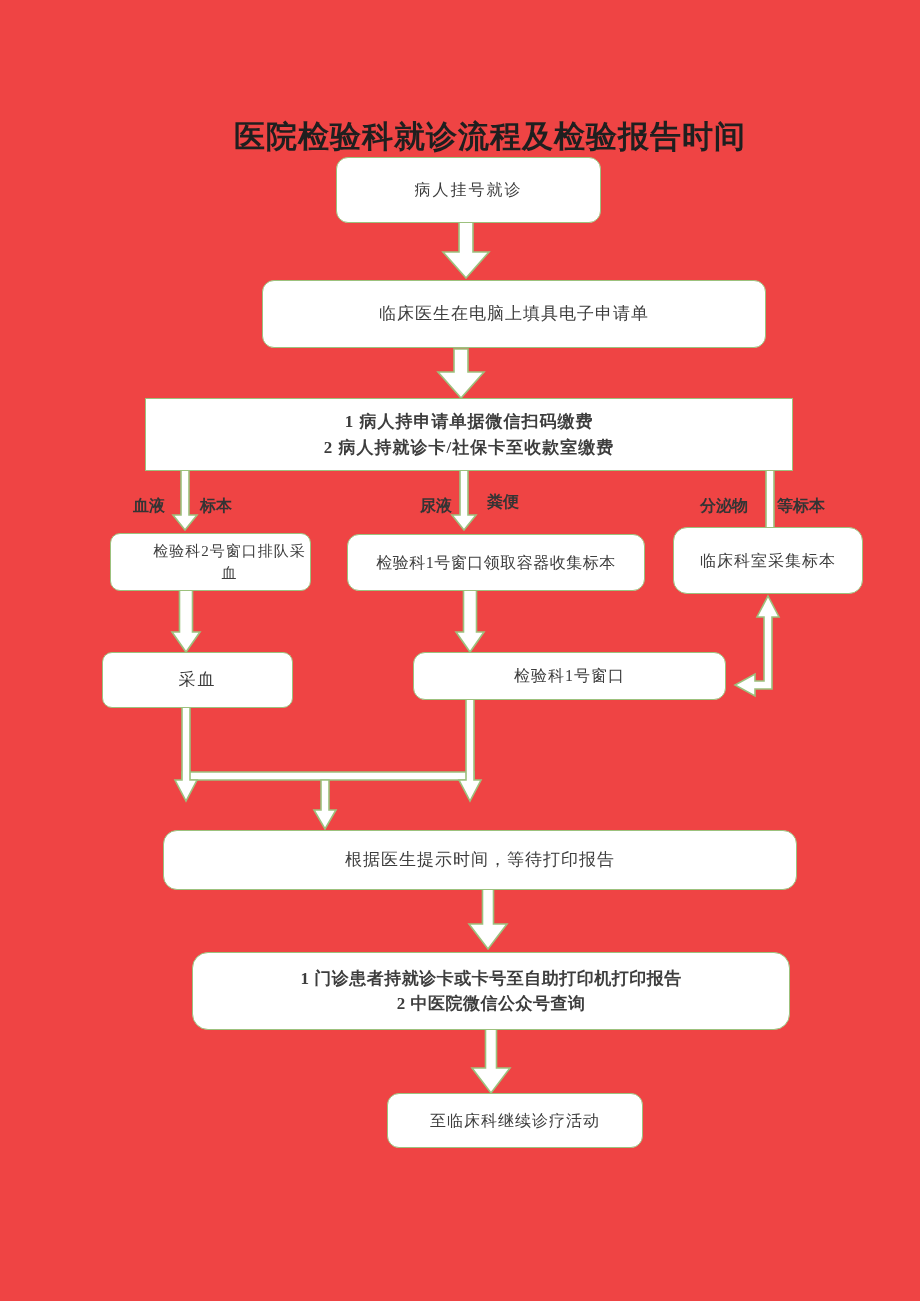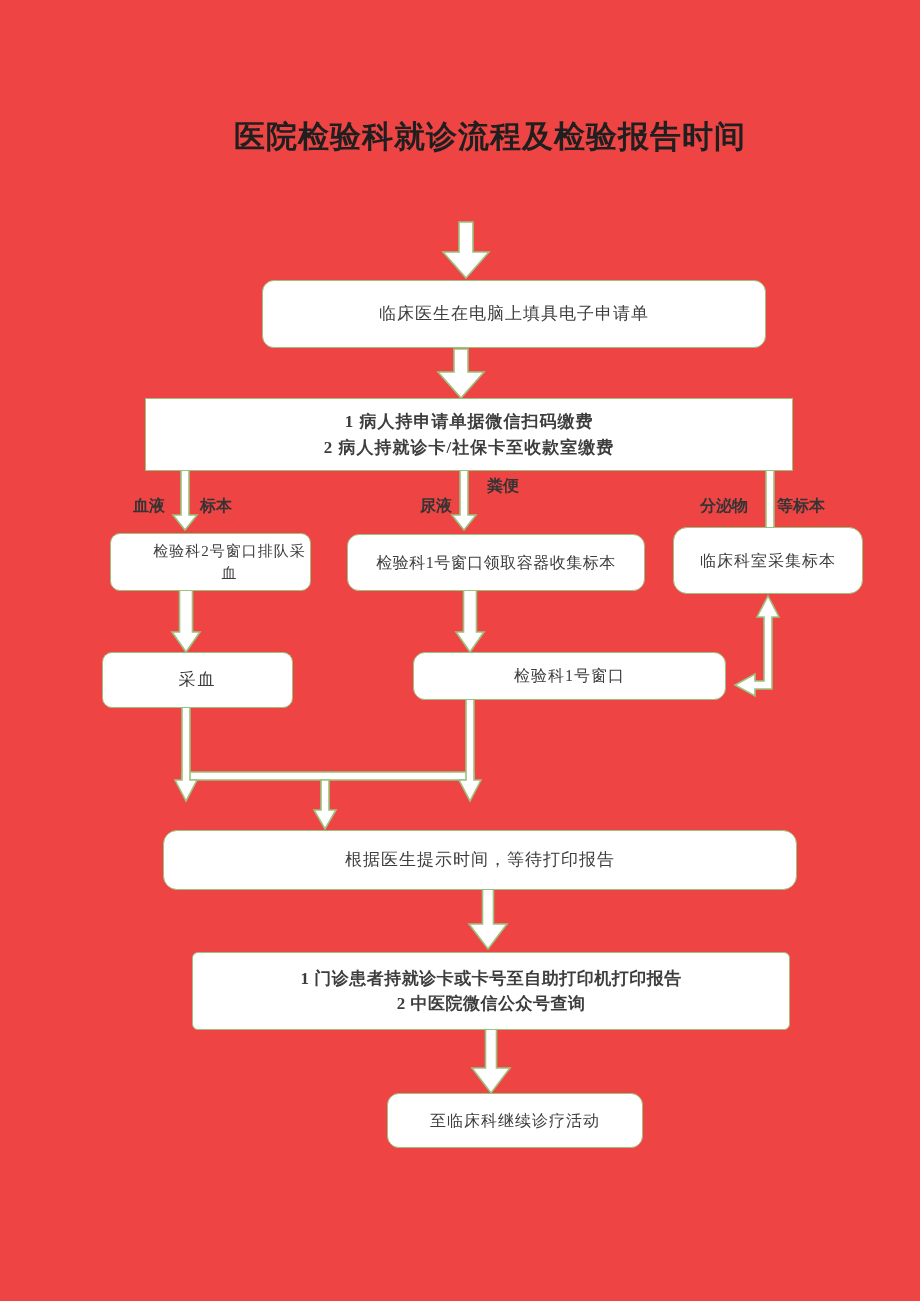--- a/index.html
+++ b/index.html
@@ -10,21 +10,21 @@
   svg.connectors path { fill:#ffffff; stroke:var(--line); stroke-width:1.6; stroke-linejoin:miter; }
   .title { position:absolute; left:170px; top:116px; width:640px; z-index:2;
            text-align:center; font-size:31px; font-weight:600; letter-spacing:1px;
            color:var(--title-text); white-space:nowrap; }
   .node { position:absolute; z-index:2; box-sizing:border-box; background:#ffffff;
           border:1.6px solid var(--line); display:flex; flex-direction:column;
           align-items:center; justify-content:center; text-align:center;
           color:var(--node-text); line-height:1.5; }
   .lbl { position:absolute; z-index:2; font-size:16px; font-weight:600;
          color:#343434; white-space:nowrap; }
-  .r10{border-radius:10px}.r12{border-radius:12px}.r14{border-radius:14px}.r16{border-radius:6px}
+  .r10{border-radius:10px}.r12{border-radius:12px}.r14{border-radius:14px}.r16{border-radius:16px}
   .fs15{font-size:15px}.fs16{font-size:16px}.fs17{font-size:17px}
   .ls1{letter-spacing:1px}.ls2{letter-spacing:2px}
   .bold2{font-weight:600}
 </style>
 </head>
 <body>
 
 <div class="page">
 
   <svg class="connectors" width="920" height="1301" viewBox="0 0 920 1301">
@@ -39,32 +39,33 @@
     <path d="M182,772 H474 V780 H182 Z"></path>
     <path d="M182,707 V780 H175 L186,801 L197,780 H190 V707 Z"></path>
     <path d="M466,699 V780 H459 L470,801 L481,780 H474 V699 Z"></path>
     <path d="M321,780 V810 H314 L325,829 L336,810 H329 V780 Z"></path>
     <path d="M482.5,889 V924 H469 L488,949 L507,924 H493.5 V889 Z"></path>
     <path d="M485.5,1029 V1068 H472 L491,1093 L510,1068 H496.5 V1029 Z"></path>
   </svg>
 
   <div class="title">医院检验科就诊流程及检验报告时间</div>
 
+  <div class="node r12 fs16 ls2" style="left:336px;top:157px;width:265px;height:66px;">病人挂号就诊</div>
 
   <div class="node r12 fs17 ls1" style="left:262px;top:280px;width:504px;height:68px;">临床医生在电脑上填具电子申请单</div>
 
   <div class="node fs17 ls1 bold2" style="left:145px;top:398px;width:648px;height:73px;border-radius:0;">
     <div>1 病人持申请单据微信扫码缴费</div>
     <div>2 病人持就诊卡/社保卡至收款室缴费</div>
   </div>
 
   <div class="lbl" style="left:133px;top:496px;">血液</div>
   <div class="lbl" style="left:200px;top:496px;">标本</div>
   <div class="lbl" style="left:420px;top:496px;">尿液</div>
-  <div class="lbl" style="left:487px;top:476px;">粪便</div>
+  <div class="lbl" style="left:487px;top:492px;">粪便</div>
   <div class="lbl" style="left:700px;top:496px;">分泌物</div>
   <div class="lbl" style="left:777px;top:496px;">等标本</div>
 
   <div class="node r10 fs15 ls1" style="left:110px;top:533px;width:201px;height:58px;padding-left:38px;">检验科2号窗口排队采血</div>
 
   <div class="node r12 fs16" style="left:347px;top:534px;width:298px;height:57px;letter-spacing:0.5px;">检验科1号窗口领取容器收集标本</div>
 
   <div class="node r14 fs16 ls1" style="left:673px;top:527px;width:190px;height:67px;">临床科室采集标本</div>
 
   <div class="node r10 fs17 ls2" style="left:102px;top:652px;width:191px;height:56px;">采血</div>

